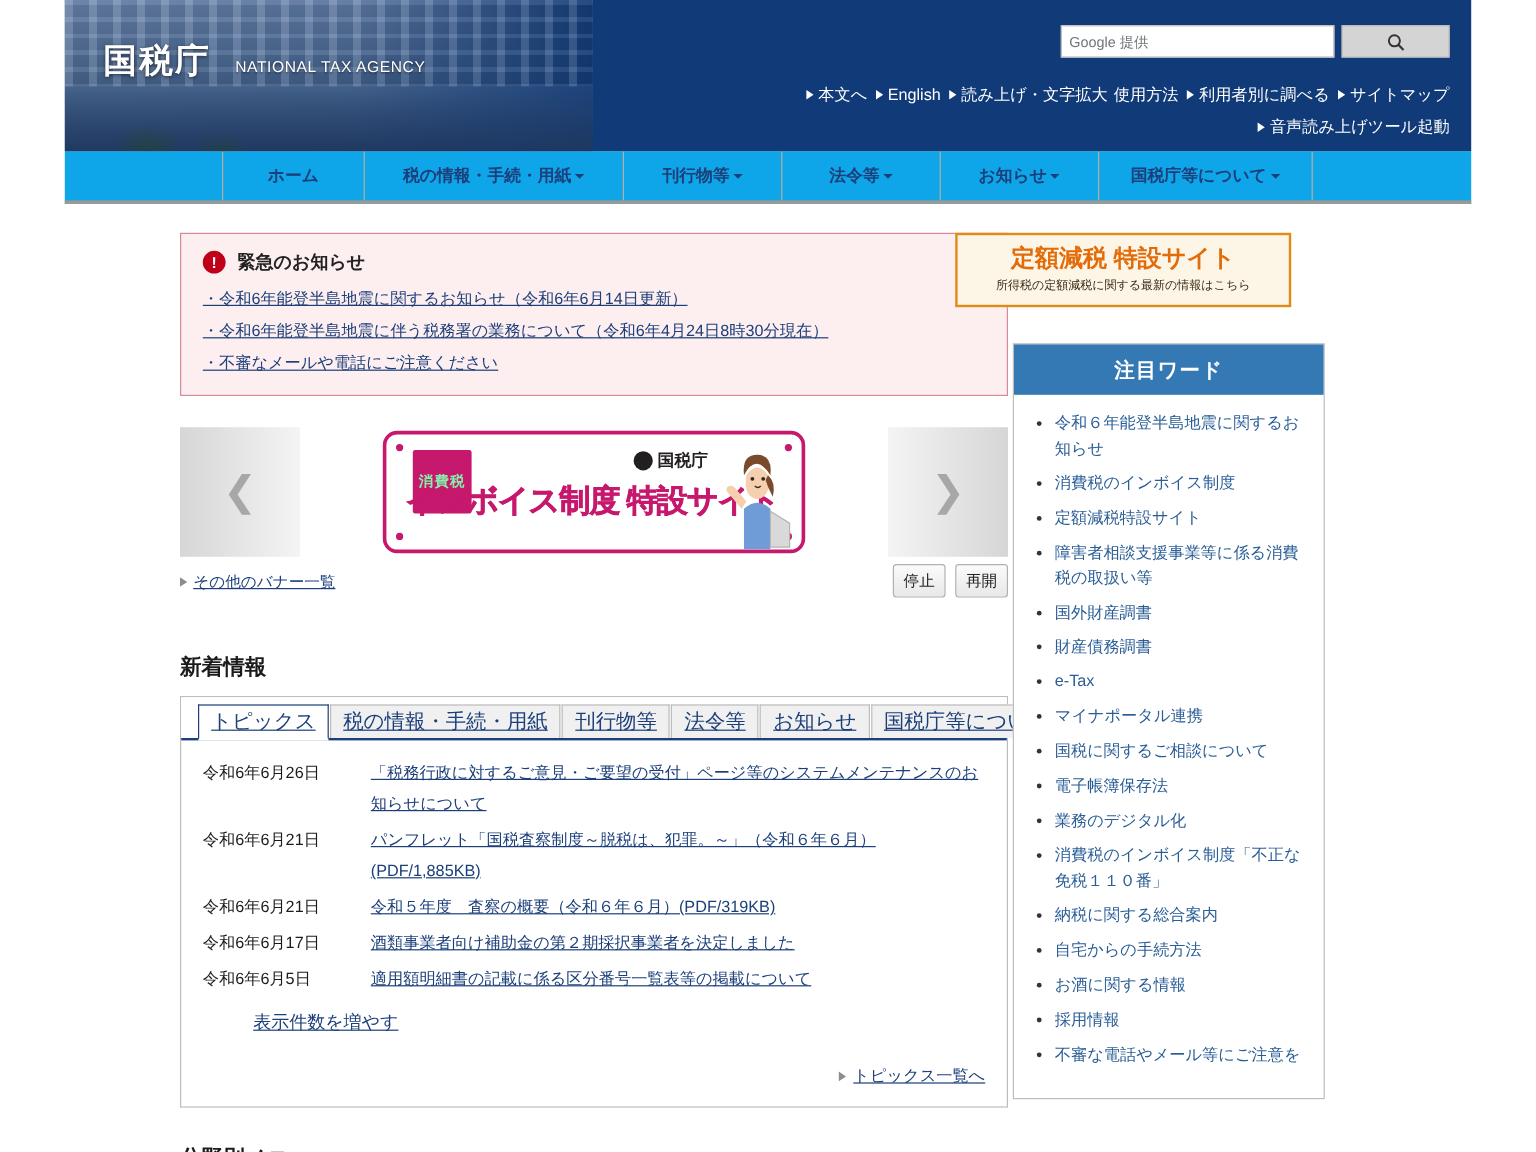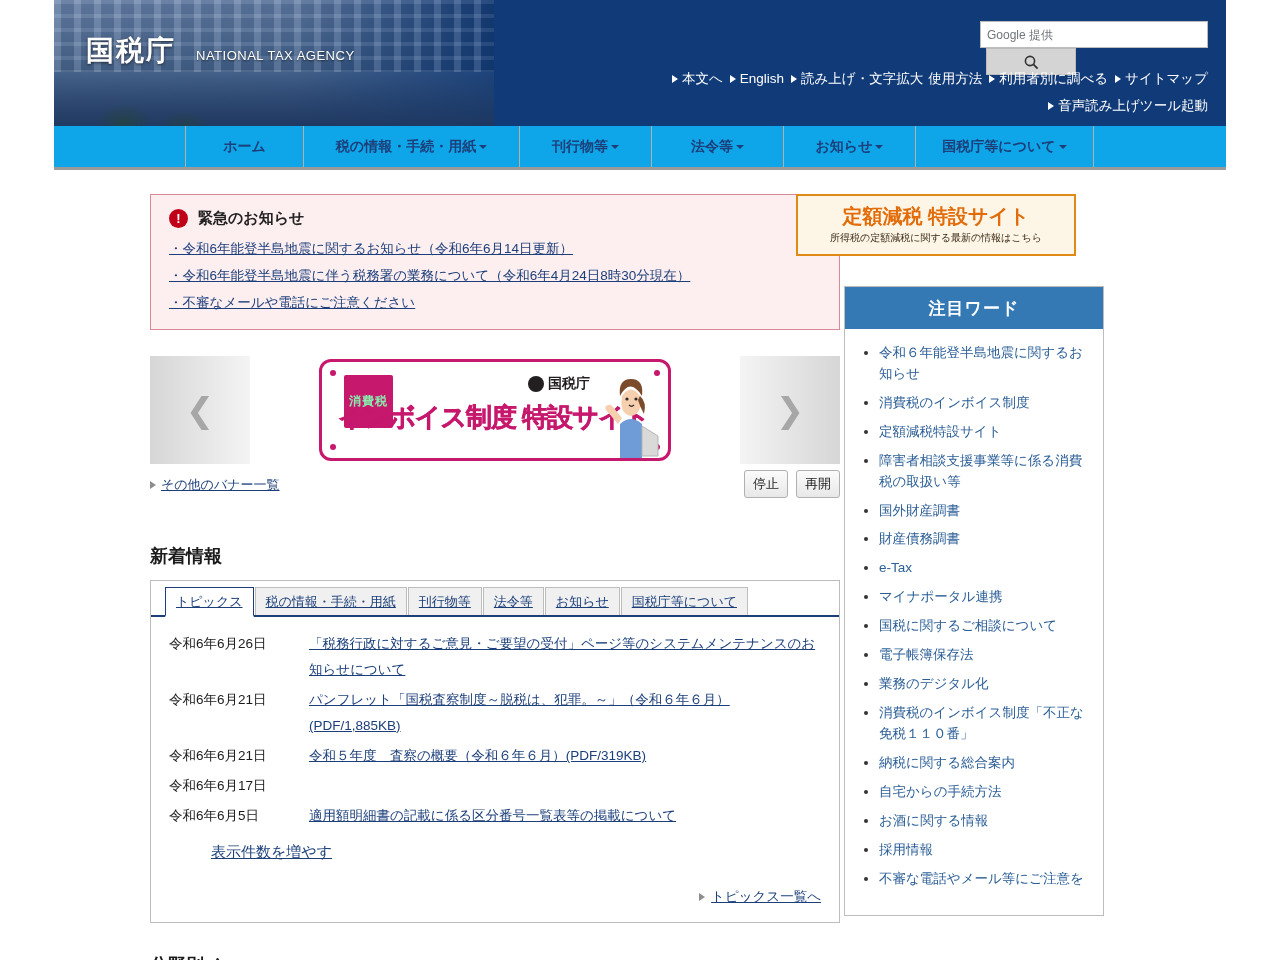--- a/index.html
+++ b/index.html
@@ -39,21 +39,21 @@
     position:absolute; left:0; bottom:0; width:440px; height:54px;
     background:
       radial-gradient(ellipse 40px 26px at 70px 50px, rgba(40,70,48,0.55), rgba(40,70,48,0) 70%),
       radial-gradient(ellipse 36px 22px at 130px 54px, rgba(40,70,48,0.45), rgba(40,70,48,0) 70%),
       linear-gradient(180deg, rgba(70,95,130,0.2), rgba(30,55,95,0.9));
   }
   .brand { position: absolute; left: 32px; top: 32px; display:flex; align-items: baseline; gap: 20px; z-index: 3;}
   .brand-jp { color:#fff; font-size: 28px; font-weight: bold; letter-spacing: 2px; text-shadow: 0 1px 3px rgba(0,0,0,.6); }
   .brand-en { color:#fff; font-size: 13px; letter-spacing: 0.5px; text-shadow: 0 1px 2px rgba(0,0,0,.6); }
 
-  .search-area { position:absolute; right: 18px; top: 21px; display:flex; z-index:4;flex-direction:column; }
+  .search-area { position:absolute; right: 18px; top: 21px; display:flex; z-index:4; }
   .search-input {
     width: 228px; height: 27px;
     border: 1px solid #bcbcbc; background:#fff;
     font-size: 12px; color:#5f6368; padding: 0 6px;
     outline: none;
   }
   .search-input::placeholder { color:#70757a; }
   .search-btn {
     width: 90px; height: 27px; margin-left: 6px;
     background: #d4d4d4; border: 1px solid #bcbcbc;
@@ -162,21 +162,21 @@
     display:flex; align-items:center; justify-content:center;
     font-family: "Liberation Sans", sans-serif;
   }
 
   
   .news-title { margin: 40px 0 12px 0; font-size: 18px; font-weight: bold; color:#1b1b1b; }
   .news-box { width: 690px; border: 1px solid #bdbdbd; background:#fff; }
   .tabs { display:flex; align-items:flex-end; border-bottom: 2px solid #1c3f7a; padding-left: 14px; height: 36px; background:#fff;}
   .tab {
     height: 28px; display:flex; align-items:center; padding: 0 10px;
-    font-size: 13px; color:#1c3f7a; text-decoration: underline; cursor:pointer;
+    font-size: 17px; color:#1c3f7a; text-decoration: underline; cursor:pointer;
     background: #f0f0f0; border: 1px solid #bdbdbd; border-bottom: none; margin-right: 1px;
     white-space: nowrap;
   }
   .tab.active { background:#fff; border-color:#1c3f7a; border-bottom: 2px solid #fff; height: 30px; margin-bottom:-2px; font-weight:normal;}
   .news-list { padding: 14px 16px 2px 18px; }
   .news-row { display:flex; font-size: 13.5px; margin-bottom: 4px; line-height: 26px; }
   .news-date { width: 140px; flex:none; color:#1b1b1b; }
   .news-link { color:#1c3f7a; text-decoration: underline; cursor:pointer; max-width: 510px; }
   .more-row { padding: 10px 0 0 42px; }
   .more-link { font-size: 15px; color:#1c3f7a; text-decoration: underline; cursor:pointer; }
@@ -377,20 +377,21 @@
             <div class="news-row">
               <span class="news-date">令和6年6月21日</span>
               <a class="news-link">パンフレット「国税査察制度～脱税は、犯罪。～」（令和６年６月）(PDF/1,885KB)</a>
             </div>
             <div class="news-row">
               <span class="news-date">令和6年6月21日</span>
               <a class="news-link">令和５年度　査察の概要（令和６年６月）(PDF/319KB)</a>
             </div>
             <div class="news-row">
               <span class="news-date">令和6年6月17日</span>
+              <a class="news-link">酒類事業者向け補助金の第２期採択事業者を決定しました</a>
             </div>
             <div class="news-row">
               <span class="news-date">令和6年6月5日</span>
               <a class="news-link">適用額明細書の記載に係る区分番号一覧表等の掲載について</a>
             </div>
             <div class="more-row">
               <a class="more-link">表示件数を増やす</a>
             </div>
           </div>
 

